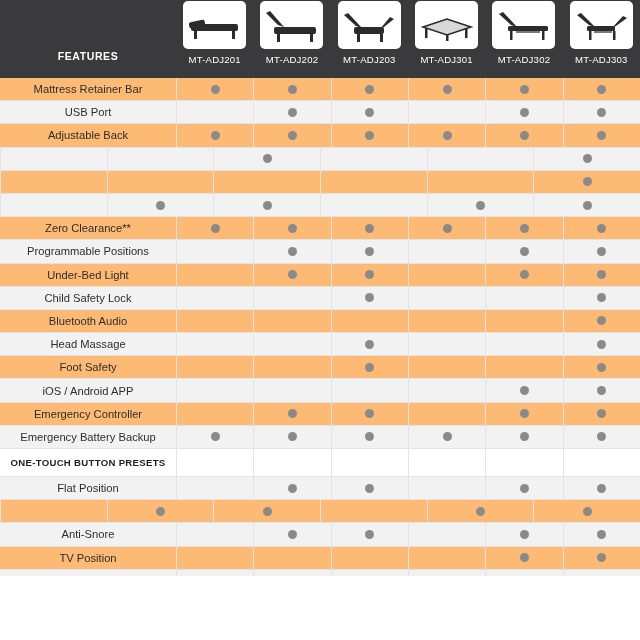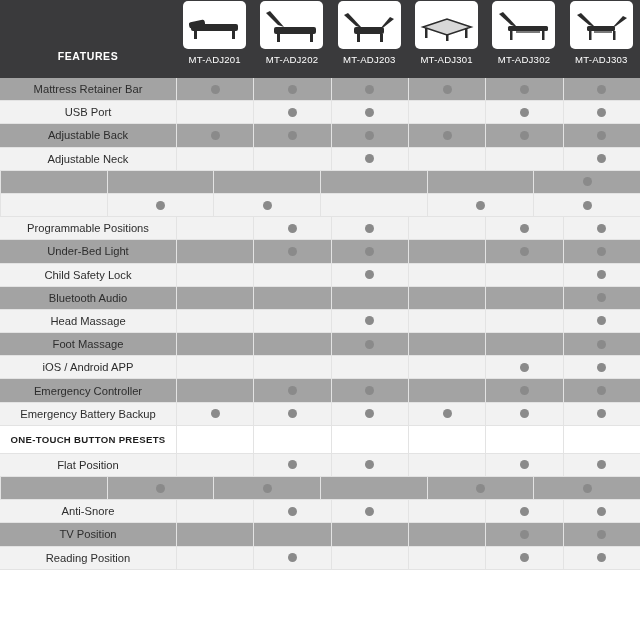--- a/index.html
+++ b/index.html
@@ -66,21 +66,21 @@
     padding-bottom: 9px;
   }
   
   .table { width: 640px; }
   .row {
     display: flex;
     height: 23.2px;
     align-items: stretch;
   }
   .row.alt { background: #f2f2f2; }
-  .row.plain { background: #a3a3a3; }
+  .row.plain { background: #fdba74; }
   .row-label {
     width: 176px;
     flex: 0 0 176px;
     font-size: 11.2px;
     color: #2d2d2d;
     display: flex;
     align-items: center;
     justify-content: center;
     text-align: center;
     border-bottom: 1px solid #e3e3e3;
@@ -272,56 +272,78 @@
           </div>
           <div class="cell">
             <span class="dot" style="background: rgb(138, 138, 138);"></span>
           </div>
           <div class="cell">
             <span class="dot" style="background: rgb(138, 138, 138);"></span>
           </div>
         </div>
       </div>
       <div class="row alt">
-        <div class="row-label">Adjustable Neck</div>
-        <div class="cells">
-          <div class="cell"></div>
-          <div class="cell"></div>
-          <div class="cell">
-            <span class="dot" style="background: rgb(138, 138, 138);"></span>
-          </div>
-          <div class="cell"></div>
-          <div class="cell"></div>
-          <div class="cell">
-            <span class="dot" style="background: rgb(138, 138, 138);"></span>
-          </div>
-        </div>
-      </div>
-      <div class="row plain">
-        <div class="cells">
-          <div class="cell"></div>
-          <div class="cell"></div>
-          <div class="cell"></div>
-          <div class="cell"></div>
-          <div class="cell"></div>
-          <div class="cell">
-            <span class="dot" style="background: rgb(138, 138, 138);"></span>
-          </div>
-        </div>
-      </div>
-      <div class="row alt">
-        <div class="cells">
-          <div class="cell"></div>
-          <div class="cell">
-            <span class="dot" style="background: rgb(138, 138, 138);"></span>
-          </div>
-          <div class="cell">
-            <span class="dot" style="background: rgb(138, 138, 138);"></span>
-          </div>
-          <div class="cell"></div>
+        <div class="cells">
+          <div class="cell"></div>
+          <div class="cell"></div>
+          <div class="cell">
+            <span class="dot" style="background: rgb(138, 138, 138);"></span>
+          </div>
+          <div class="cell"></div>
+          <div class="cell"></div>
+          <div class="cell">
+            <span class="dot" style="background: rgb(138, 138, 138);"></span>
+          </div>
+        </div>
+      </div>
+      <div class="row plain">
+        <div class="cells">
+          <div class="cell"></div>
+          <div class="cell"></div>
+          <div class="cell"></div>
+          <div class="cell"></div>
+          <div class="cell"></div>
+          <div class="cell">
+            <span class="dot" style="background: rgb(138, 138, 138);"></span>
+          </div>
+        </div>
+      </div>
+      <div class="row alt">
+        <div class="cells">
+          <div class="cell"></div>
+          <div class="cell">
+            <span class="dot" style="background: rgb(138, 138, 138);"></span>
+          </div>
+          <div class="cell">
+            <span class="dot" style="background: rgb(138, 138, 138);"></span>
+          </div>
+          <div class="cell"></div>
+          <div class="cell">
+            <span class="dot" style="background: rgb(138, 138, 138);"></span>
+          </div>
+          <div class="cell">
+            <span class="dot" style="background: rgb(138, 138, 138);"></span>
+          </div>
+        </div>
+      </div>
+      <div class="row plain">
+        <div class="row-label">Zero Clearance**</div>
+        <div class="cells">
+          <div class="cell">
+            <span class="dot" style="background: rgb(138, 138, 138);"></span>
+          </div>
+          <div class="cell">
+            <span class="dot" style="background: rgb(138, 138, 138);"></span>
+          </div>
+          <div class="cell">
+            <span class="dot" style="background: rgb(138, 138, 138);"></span>
+          </div>
+          <div class="cell">
+            <span class="dot" style="background: rgb(138, 138, 138);"></span>
+          </div>
           <div class="cell">
             <span class="dot" style="background: rgb(138, 138, 138);"></span>
           </div>
           <div class="cell">
             <span class="dot" style="background: rgb(138, 138, 138);"></span>
           </div>
         </div>
       </div>
       <div class="row alt">
         <div class="row-label">Programmable Positions</div>
@@ -398,21 +420,21 @@
             <span class="dot" style="background: rgb(138, 138, 138);"></span>
           </div>
           <div class="cell"></div>
           <div class="cell"></div>
           <div class="cell">
             <span class="dot" style="background: rgb(138, 138, 138);"></span>
           </div>
         </div>
       </div>
       <div class="row plain">
-        <div class="row-label">Foot Massage</div>
+        <div class="row-label">Foot Safety</div>
         <div class="cells">
           <div class="cell"></div>
           <div class="cell"></div>
           <div class="cell">
             <span class="dot" style="background: rgb(138, 138, 138);"></span>
           </div>
           <div class="cell"></div>
           <div class="cell"></div>
           <div class="cell">
             <span class="dot" style="background: rgb(138, 138, 138);"></span>

